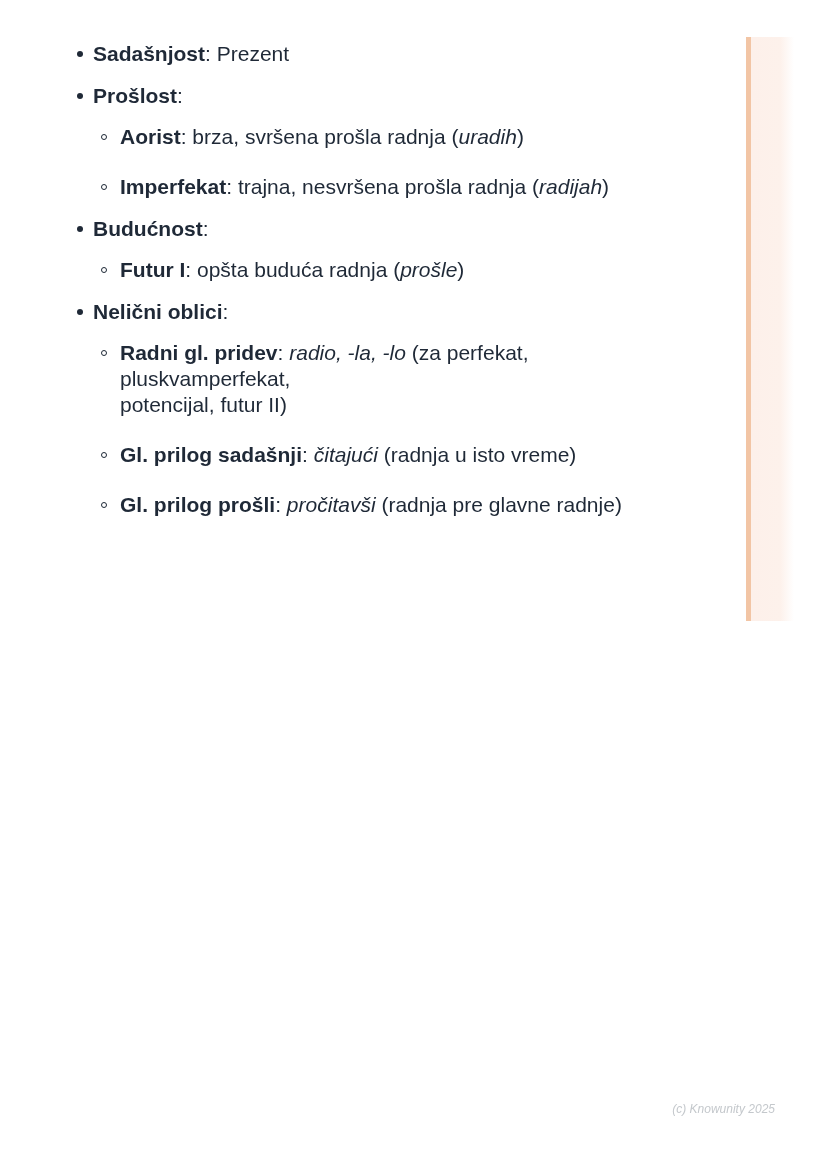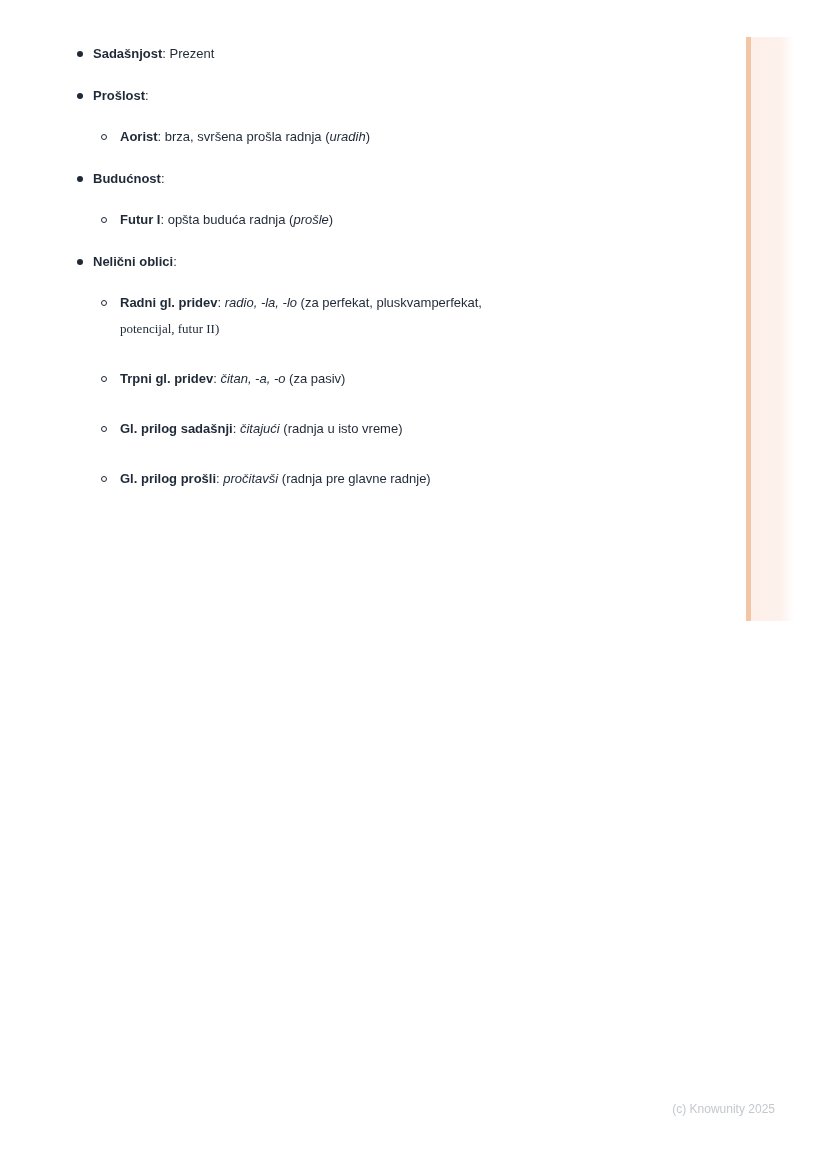--- a/index.html
+++ b/index.html
@@ -28,21 +28,21 @@
       #f2c5a5 0px, #f2c5a5 5px,
       #fdf0ea 5px, #fdf1eb 34px,
       #ffffff 48px);
   }
   .doc {
     position: absolute;
     left: 77px;
     top: 41px;
     width: 565px;
     color: #1f2937;
-    font-size: 13px;
+    font-size: 21px;
     line-height: 26px;
   }
   ul.lv1, ul.lv2 {
     list-style: none;
     margin: 0;
     padding: 0;
   }
   ul.lv1 > li {
     position: relative;
     padding-left: 16px;
@@ -68,28 +68,29 @@
   .circle {
     left: 8px;
     width: 6px;
     height: 6px;
     box-sizing: border-box;
     border: 1.5px solid #1f2937;
     background: #ffffff;
   }
   .lbl { font-weight: 700; }
   i { font-style: italic; }
-  .cont { display: block; font-family: Liberation Serif, serif; }
+  .cont { display: block; }
   .footer {
     position: absolute;
     top: 1102px;
     right: 53px;
     font-size: 12px;
     line-height: 14px;
     color: #c4c8cc;
+    font-style: italic;
   }
 </style>
 </head>
 <body>
 
 <div class="page">
 
   <div class="accent-bar"></div>
 
   <div class="doc">
@@ -101,20 +102,24 @@
       </li>
 
       <li>
         <span class="marker dot"></span>
         <span class="lbl">Prošlost</span><span>:</span>
         <ul class="lv2">
           <li>
             <span class="marker circle"></span>
             <span class="lbl">Aorist</span><span>: brza, svršena prošla radnja (</span><i>uradih</i><span>)</span><span class="cont"></span>
           </li>
+          <li>
+            <span class="marker circle"></span>
+            <span class="lbl">Imperfekat</span><span>: trajna, nesvršena prošla radnja (</span><i>radijah</i><span>)</span><span class="cont"></span>
+          </li>
         </ul>
       </li>
 
       <li>
         <span class="marker dot"></span>
         <span class="lbl">Budućnost</span><span>:</span>
         <ul class="lv2">
           <li>
             <span class="marker circle"></span>
             <span class="lbl">Futur I</span><span>: opšta buduća radnja (</span><i>prošle</i><span>)</span><span class="cont"></span>
@@ -125,24 +130,20 @@
       <li>
         <span class="marker dot"></span>
         <span class="lbl">Nelični oblici</span><span>:</span>
         <ul class="lv2">
           <li>
             <span class="marker circle"></span>
             <span class="lbl">Radni gl. pridev</span><span>: </span><i>radio, -la, -lo</i><span> (za perfekat, pluskvamperfekat,</span><span class="cont">potencijal, futur II)</span>
           </li>
           <li>
             <span class="marker circle"></span>
-            <span class="lbl">Trpni gl. pridev</span><span>: </span><i>čitan, -a, -o</i><span> (za pasiv)</span><span class="cont"></span>
-          </li>
-          <li>
-            <span class="marker circle"></span>
             <span class="lbl">Gl. prilog sadašnji</span><span>: </span><i>čitajući</i><span> (radnja u isto vreme)</span><span class="cont"></span>
           </li>
           <li>
             <span class="marker circle"></span>
             <span class="lbl">Gl. prilog prošli</span><span>: </span><i>pročitavši</i><span> (radnja pre glavne radnje)</span><span class="cont"></span>
           </li>
         </ul>
       </li>
 
     </ul>

